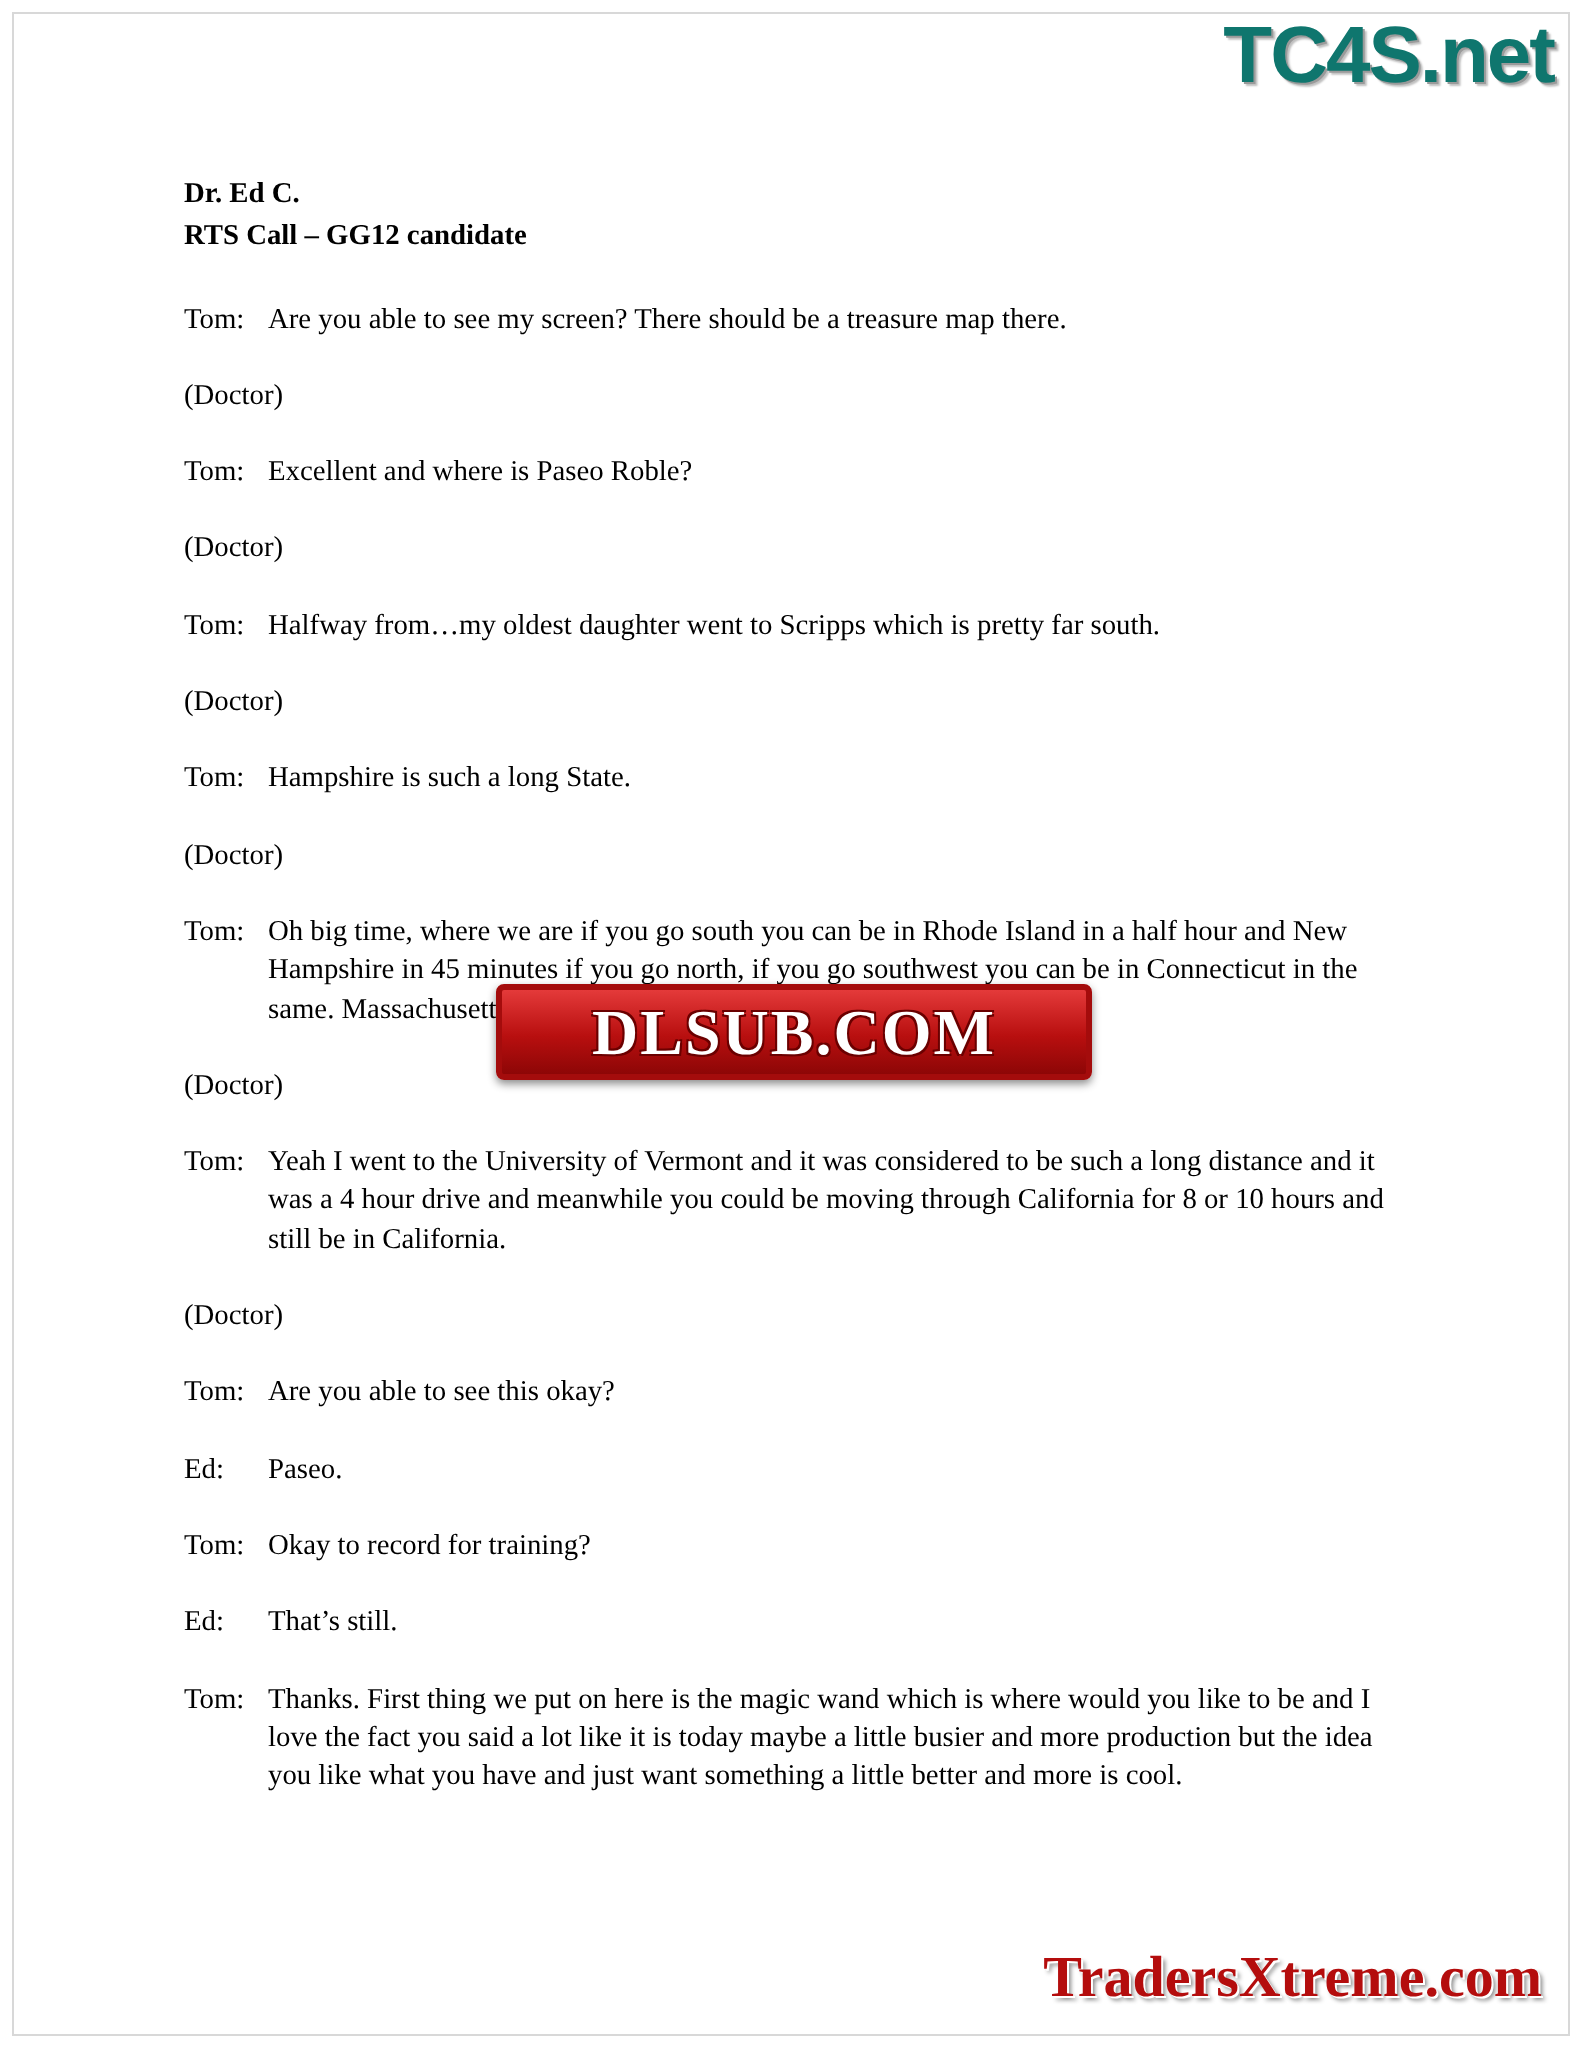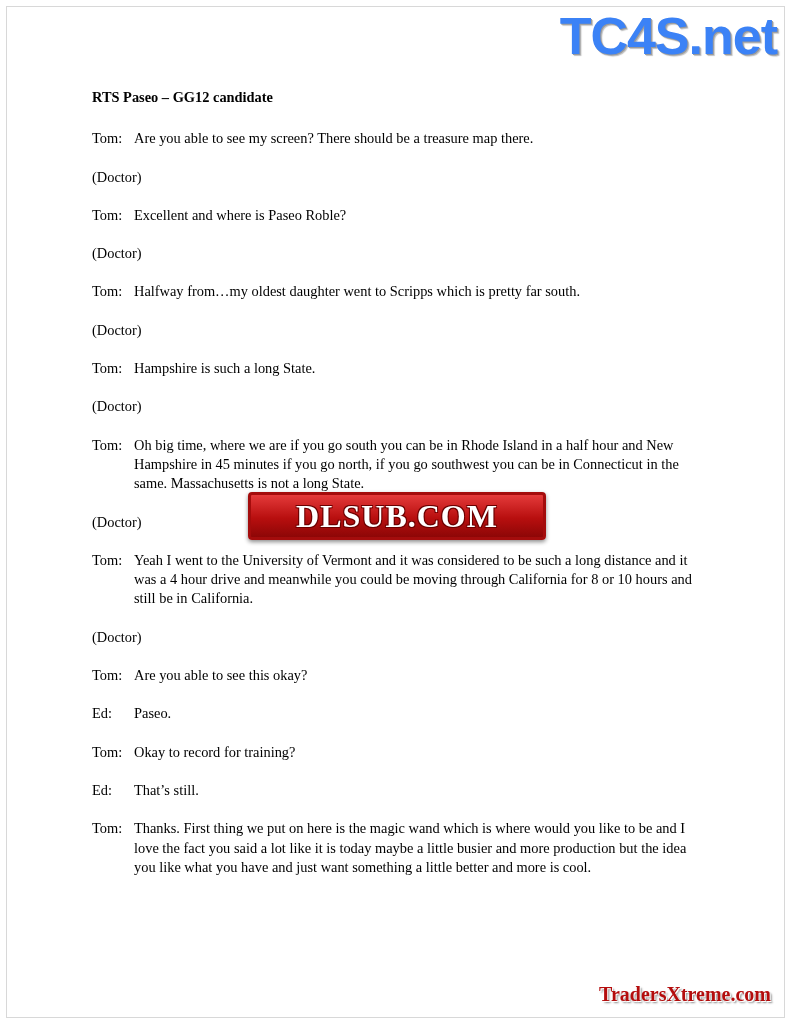--- a/index.html
+++ b/index.html
@@ -27,33 +27,33 @@
     pointer-events: none;
   }
 
   
   .wm-top {
     position: absolute;
     top: 6px;
     right: 14px;
     font-family: "Liberation Sans", sans-serif;
     font-weight: bold;
-    font-size: 52px;
+    font-size: 40px;
     letter-spacing: -1px;
-    color: #3b82f6;
+    color: #0f766e;
     text-shadow: 1px 1px 0 #9a9a9a, 2px 2px 1px rgba(0,0,0,0.25);
   }
 
   .wm-bottom {
     position: absolute;
     bottom: 18px;
     right: 20px;
     font-family: "Liberation Serif", serif;
     font-weight: bold;
-    font-size: 20px;
+    font-size: 29px;
     color: #b40d0d;
     text-shadow: 1px 1px 0 #ffffff, 2px 2px 2px rgba(0,0,0,0.45);
     letter-spacing: 0px;
   }
 
   .wm-center {
     position: absolute;
     left: 248px;
     top: 492px;
     width: 292px;
@@ -113,21 +113,22 @@
 </style>
 </head>
 <body>
 
 <div class="page-border"></div>
 
 <div class="wm-top">TC4S.net</div>
 
 <div class="doc">
   <div class="header-block">
-    <div>RTS Paseo – GG12 candidate</div>
+    <div>Dr. Ed C.</div>
+    <div>RTS Call – GG12 candidate</div>
   </div>
 
   <div id="entries">
       <div class="entry">
         <div class="spk">Tom:</div>
         <div class="txt">
           <div>Are you able to see my screen? There should be a treasure map there.</div>
         </div>
       </div>
       <div class="entry solo">

